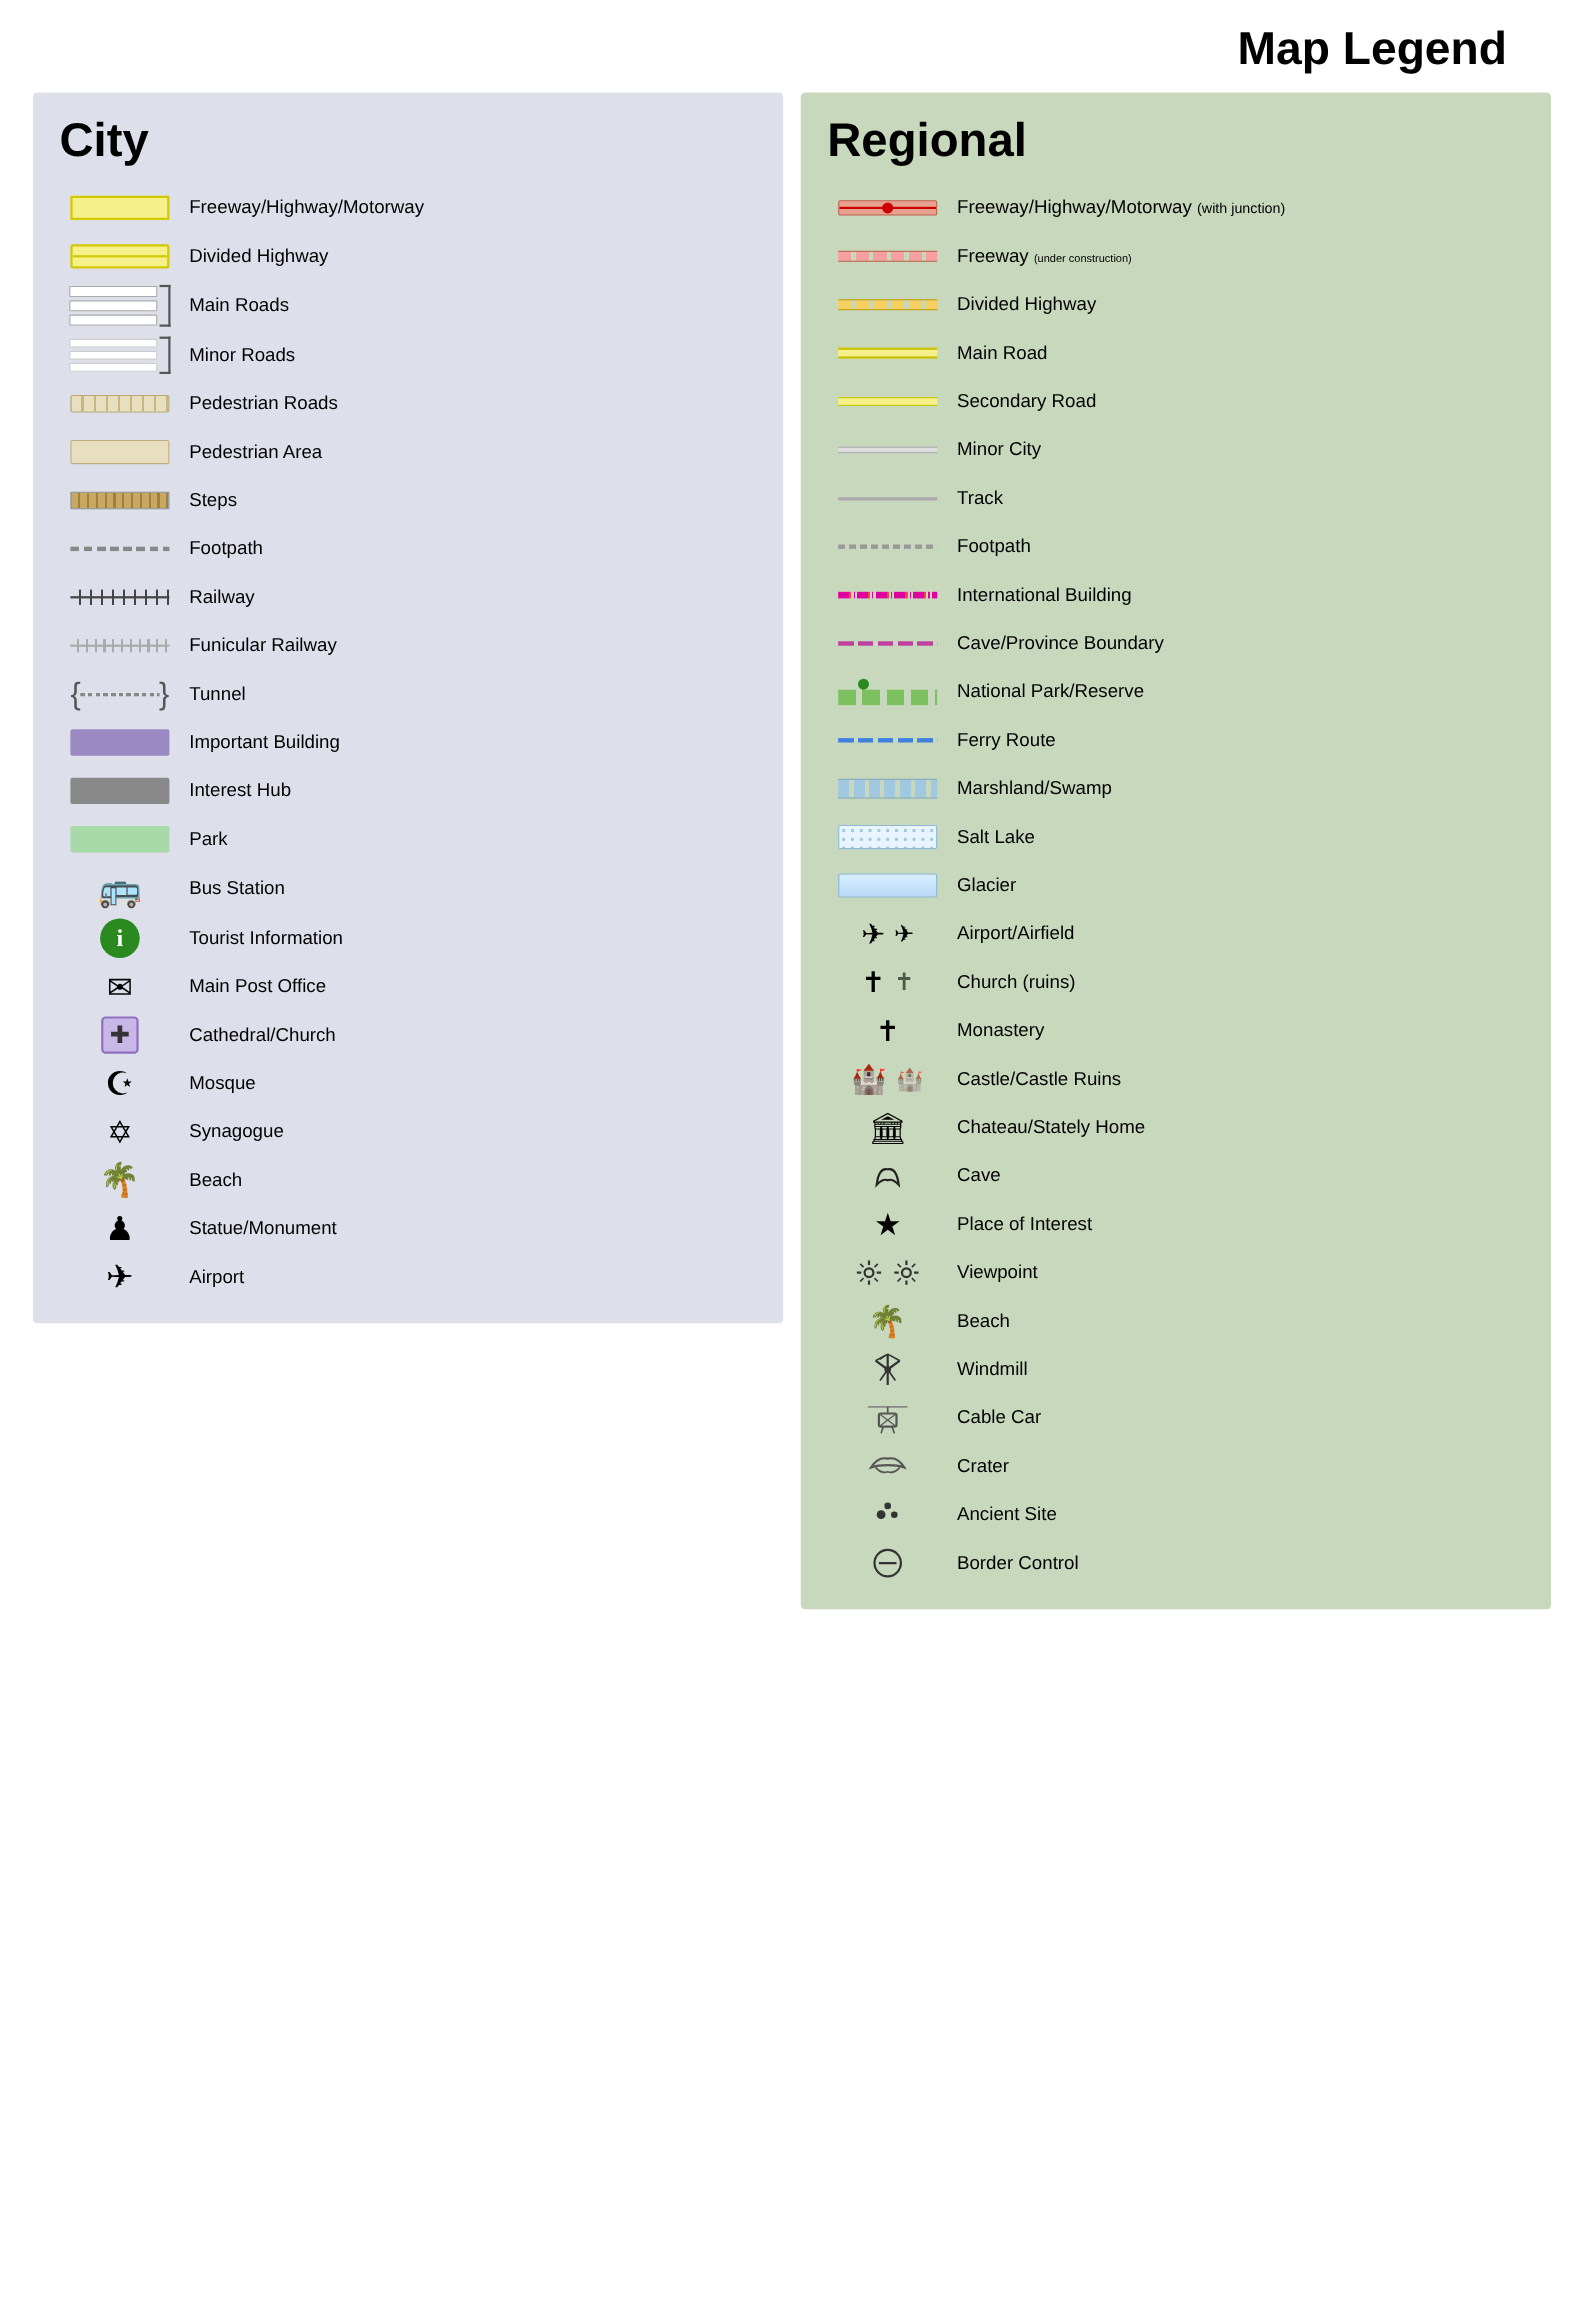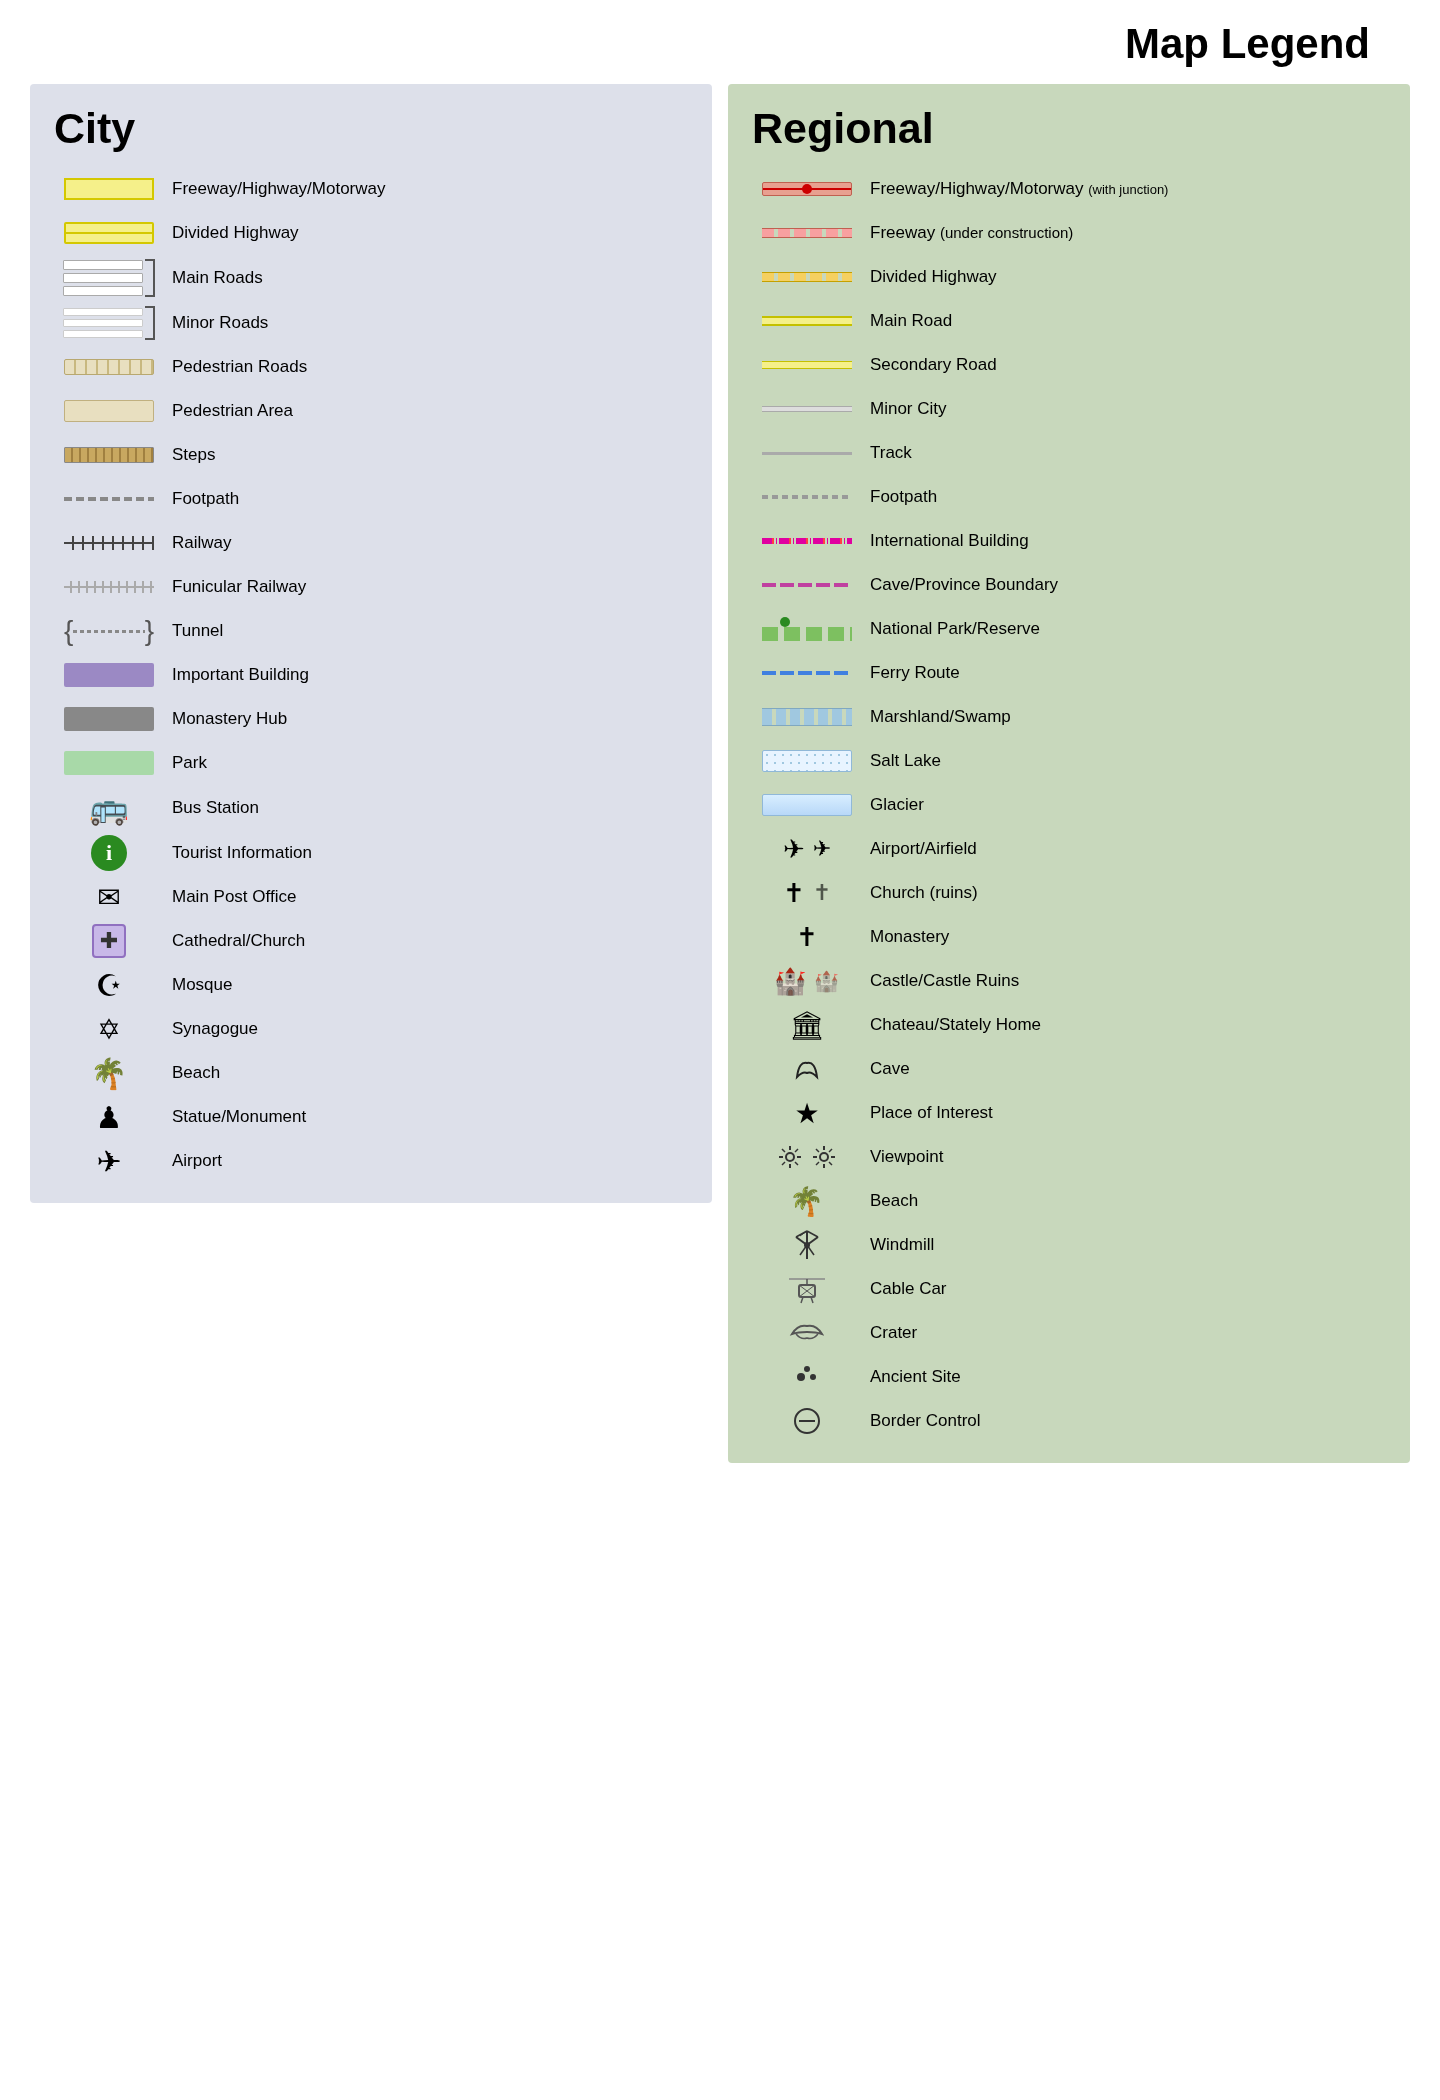--- a/index.html
+++ b/index.html
@@ -185,21 +185,21 @@
       <div class="legend-icon">
         <div style="width:90px;height:24px;background:#9b89c4;border-radius:2px;"></div>
       </div>
       <div class="legend-label">Important Building</div>
     </div>
 
     <div class="legend-row">
       <div class="legend-icon">
         <div style="width:90px;height:24px;background:#888;border-radius:2px;"></div>
       </div>
-      <div class="legend-label">Monastery Hub</div>
+      <div class="legend-label">Interest Hub</div>
     </div>
 
     <div class="legend-row">
       <div class="legend-icon">
         <div style="width:90px;height:24px;background:#a8d9a8;border-radius:2px;"></div>
       </div>
       <div class="legend-label">Park</div>
     </div>
 
     <div class="legend-row">
@@ -281,21 +281,21 @@
           <div style="position:absolute;top:50%;left:50%;transform:translate(-50%,-50%);width:10px;height:10px;background:#c00;border-radius:50%;"></div>
         </div>
       </div>
       <div class="legend-label">Freeway/Highway/Motorway <span style="font-size:13px;text-align:right;">(with junction)</span></div>
     </div>
 
     <div class="legend-row">
       <div class="legend-icon">
         <div style="width:90px;height:10px;background:repeating-linear-gradient(to right,#f8a0a0 0px,#f8a0a0 12px,transparent 12px,transparent 16px);border-top:1.5px solid #c06050;border-bottom:1.5px solid #c06050;"></div>
       </div>
-      <div class="legend-label">Freeway <span style="font-size:15px;">(under construction)</span></div>
+      <div class="legend-label">Freeway <span style="font-size:10px;">(under construction)</span></div>
     </div>
 
     <div class="legend-row">
       <div class="legend-icon">
         <div style="width:90px;height:10px;background:repeating-linear-gradient(to right,#f5d060 0px,#f5d060 12px,transparent 12px,transparent 16px);border-top:1.5px solid #c4a000;border-bottom:1.5px solid #c4a000;"></div>
       </div>
       <div class="legend-label">Divided Highway</div>
     </div>
 
     <div class="legend-row">

